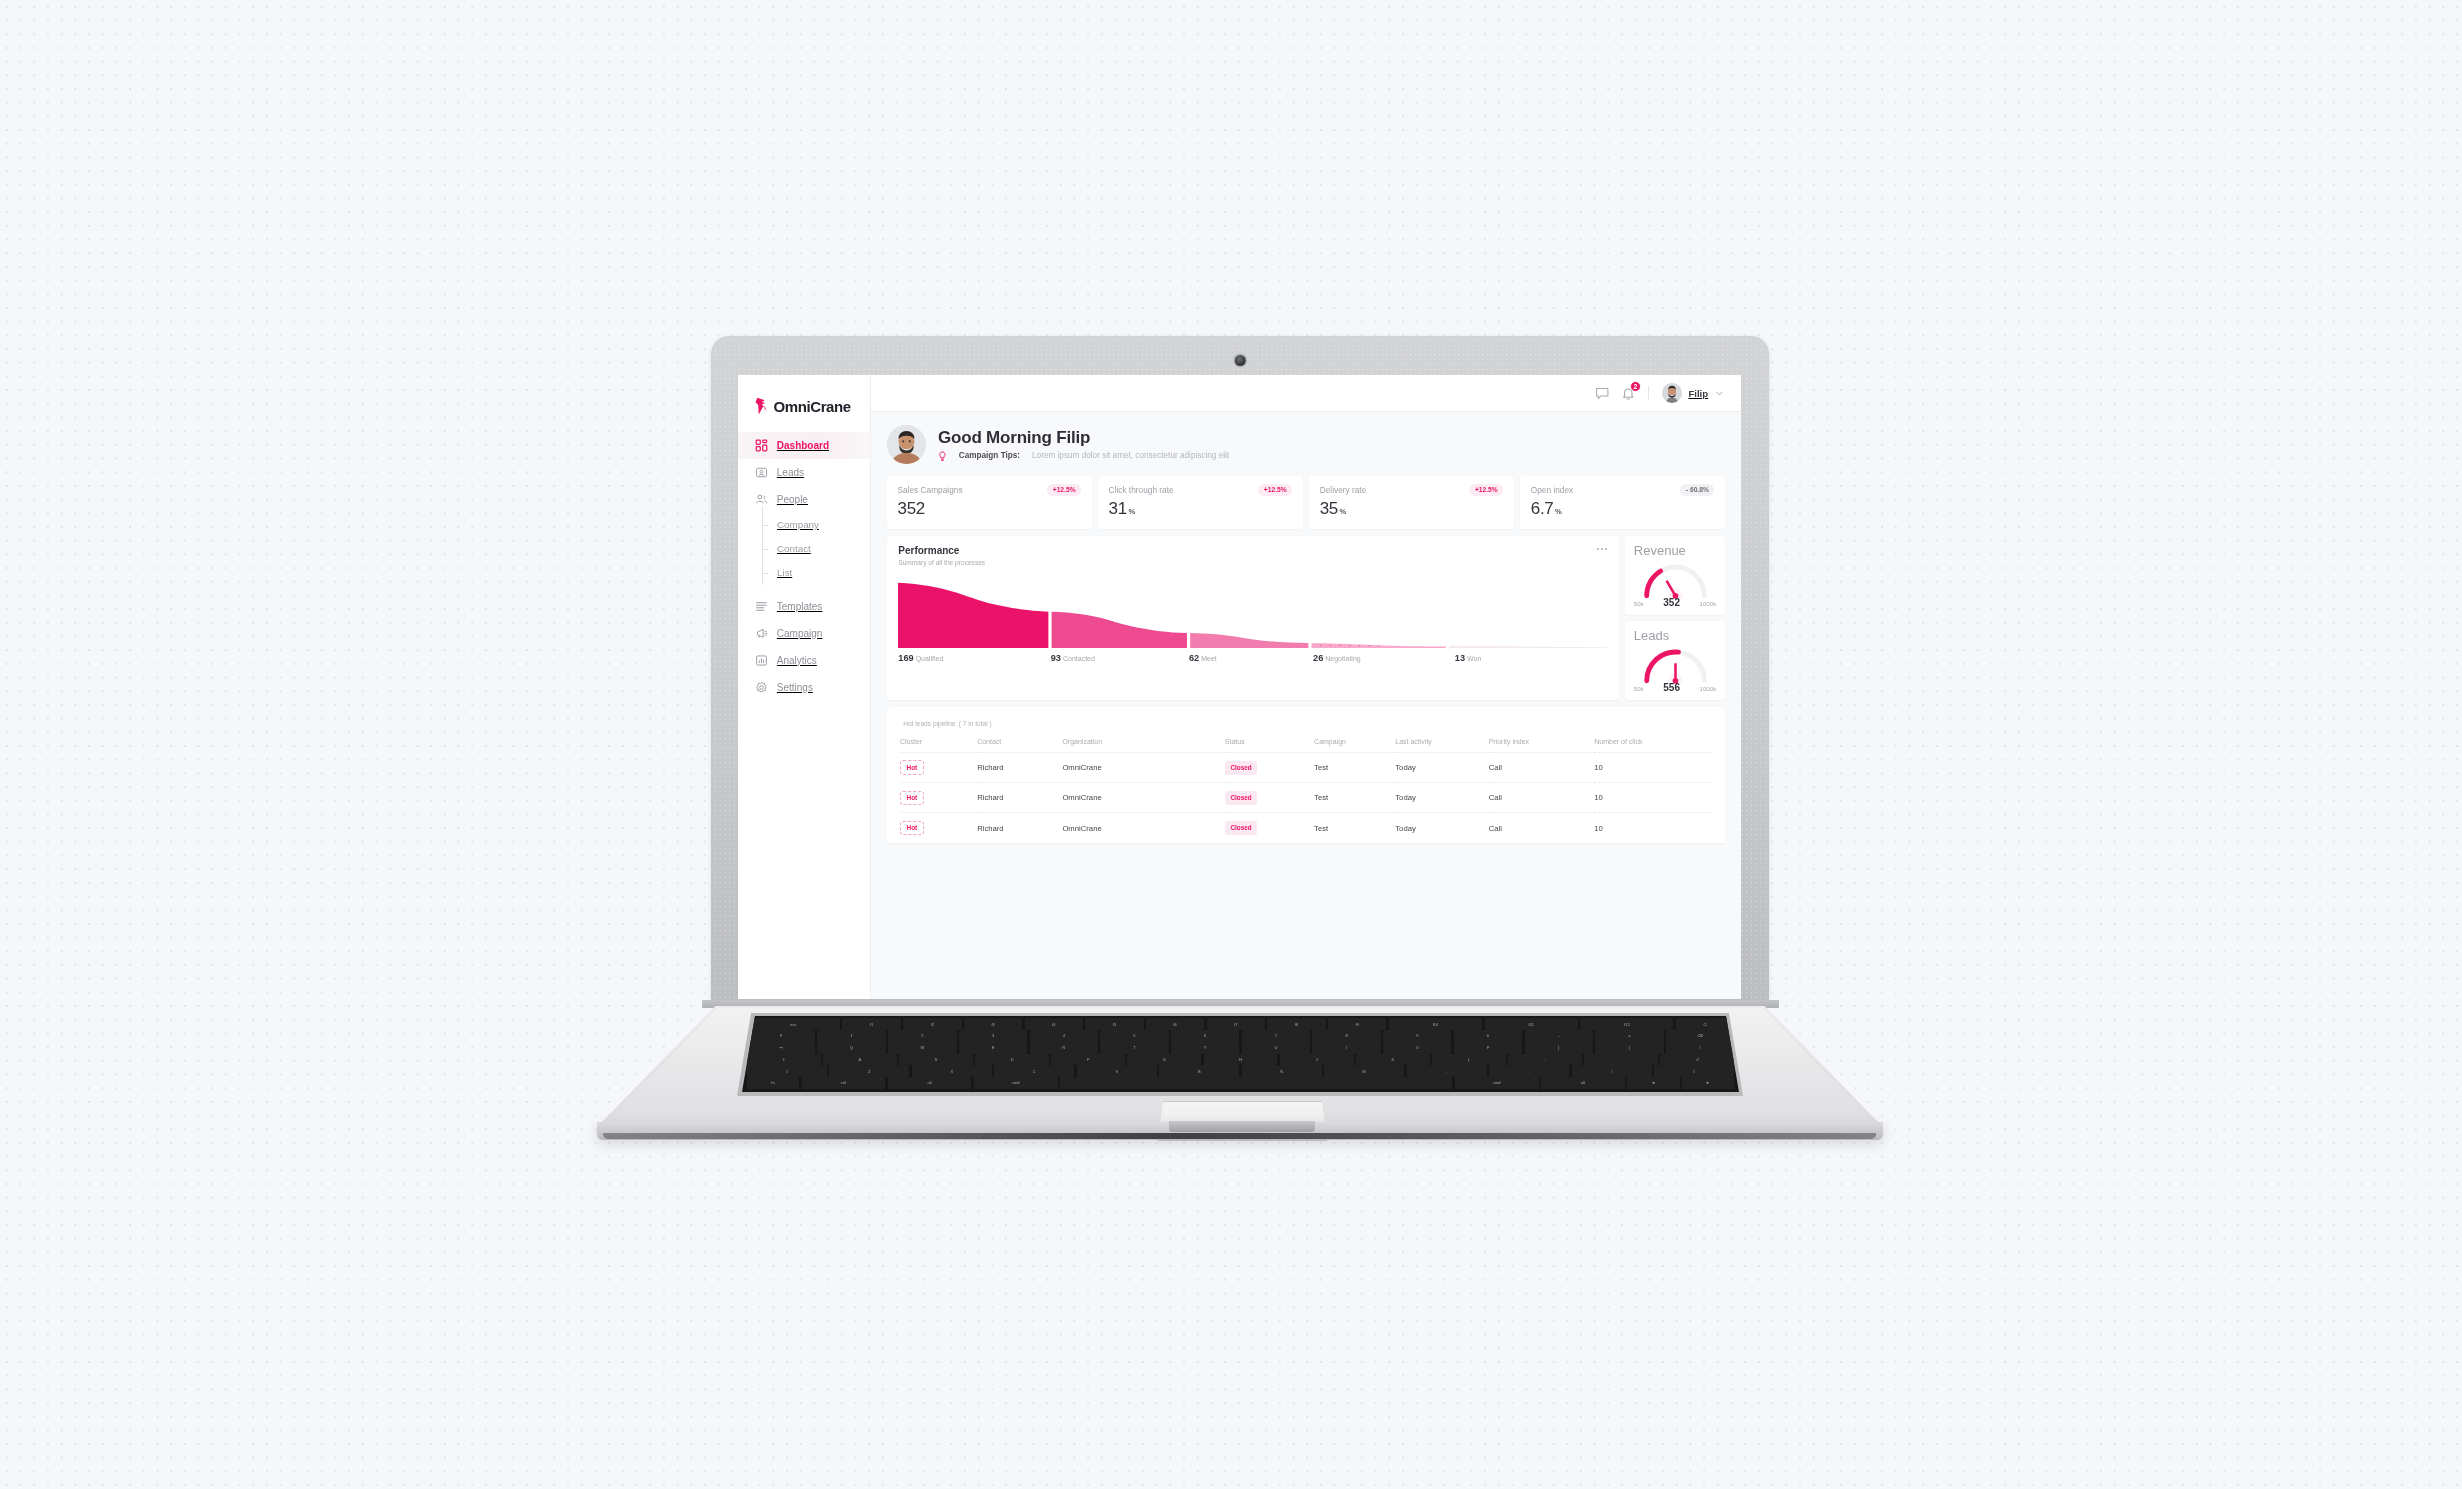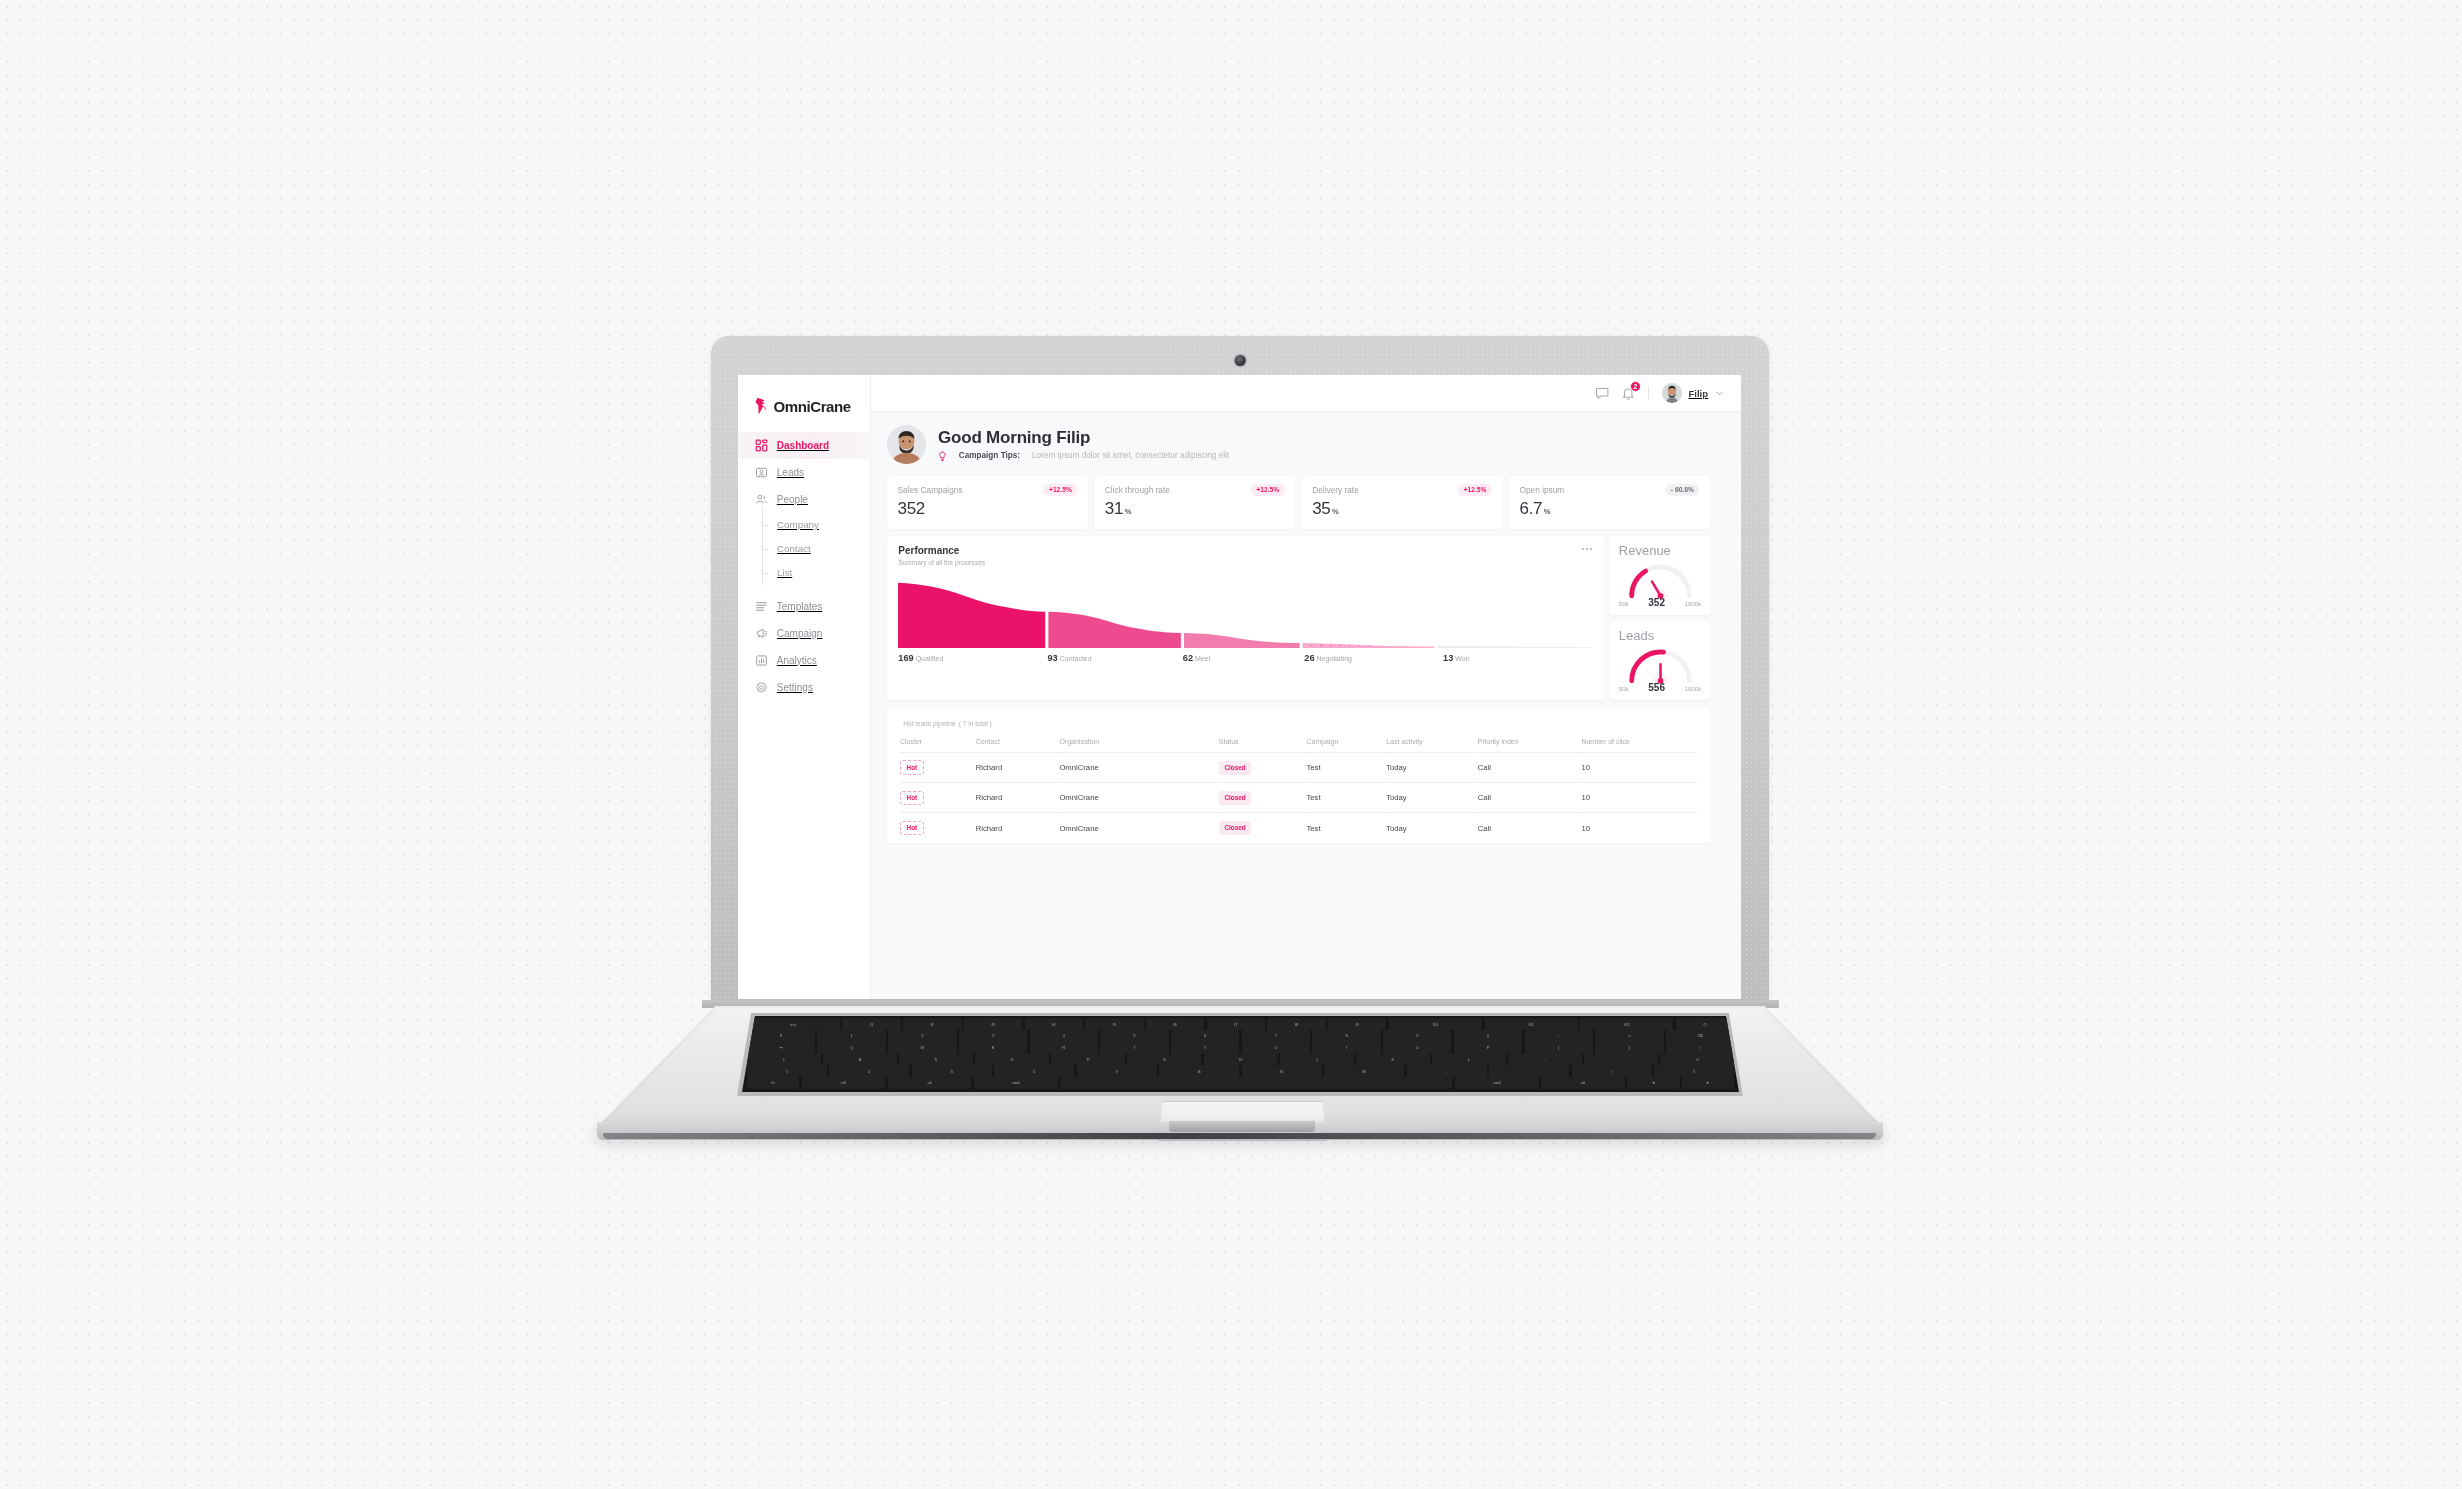--- a/index.html
+++ b/index.html
@@ -181,21 +181,21 @@
     display: flex; align-items: center; gap: 6.4px; cursor: pointer; text-decoration: underline;
   }
   .avatar-sm {
     width: 20px; height: 20px; border-radius: 50%;
     overflow: hidden; background: #d9dadd; flex: 0 0 20px;
   }
   .user-name { font-size: 9.6px; font-weight: 700; color: #3b3a42; }
 
   .content {
     flex: 1 1 auto;
-    padding: 13px 31px 0 16px;
+    padding: 13px 16px 0 16px;
     overflow: hidden;
   }
 
   
   .greeting { display: flex; align-items: center; gap: 12px; margin-bottom: 12px; }
   .avatar-lg {
     width: 39px; height: 39px; border-radius: 50%;
     background: #e4e5e8; overflow: hidden; flex: 0 0 39px;
   }
   .greet-title {
@@ -622,21 +622,21 @@
                 <span class="kpi-label">Delivery rate</span>
                 <span class="kpi-pill">+12.5%</span>
               </div>
               <div class="kpi-value">
                 <span>35</span><span class="unit">%</span>
               </div>
             </div>
 
             <div class="kpi">
               <div class="kpi-head">
-                <span class="kpi-label">Open ipsum</span>
+                <span class="kpi-label">Open index</span>
                 <span class="kpi-pill neutral">- 60.8%</span>
               </div>
               <div class="kpi-value">
                 <span>6.7</span><span class="unit">%</span>
               </div>
             </div>
 
           </div>
 
           <div class="mid-row">

